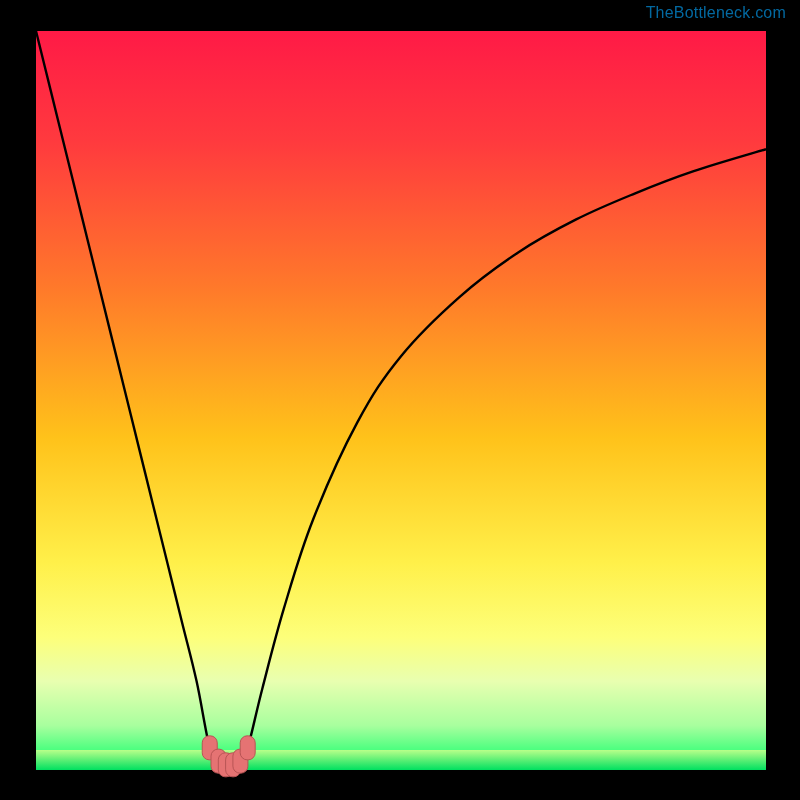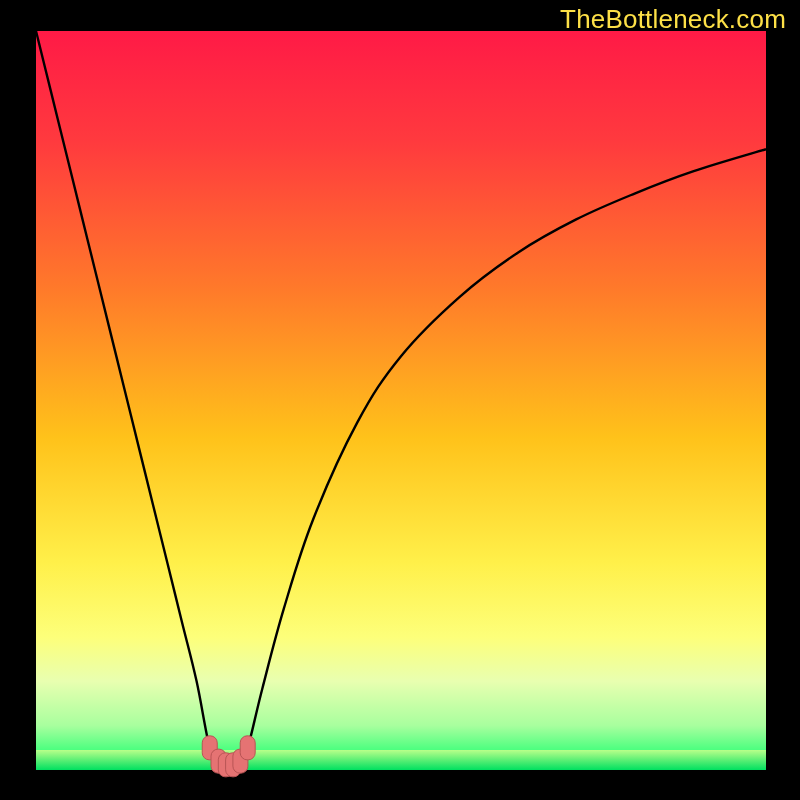--- a/index.html
+++ b/index.html
@@ -16,22 +16,22 @@
     left: 0;
     top: 0;
     width: 800px;
     height: 800px;
     background: #000;
   }
   .attribution {
     position: absolute;
     top: 4px;
     right: 14px;
-    color: #fde047;
-    font-size: 26px;
+    color: #0369a1;
+    font-size: 16px;
     font-weight: 500;
     letter-spacing: 0.2px;
     user-select: none;
   }
   svg {
     position: absolute;
     left: 0;
     top: 0;
   }
 </style>

